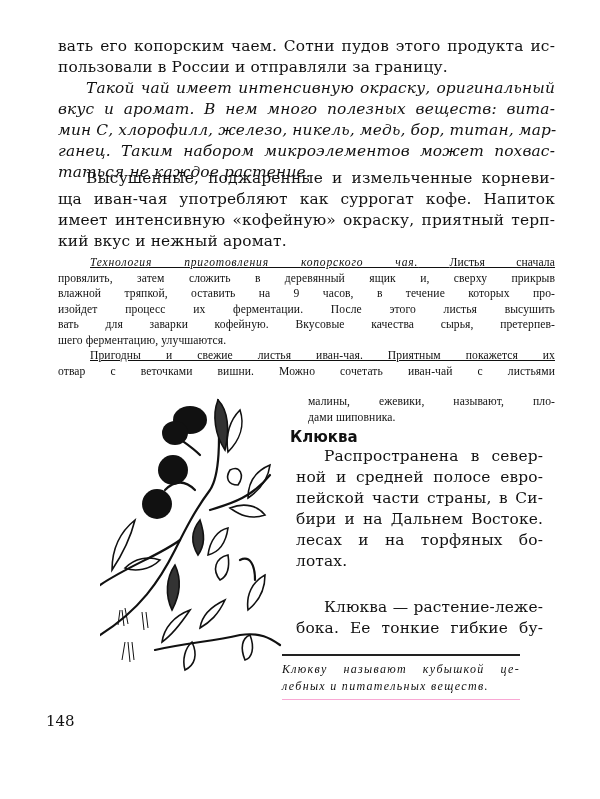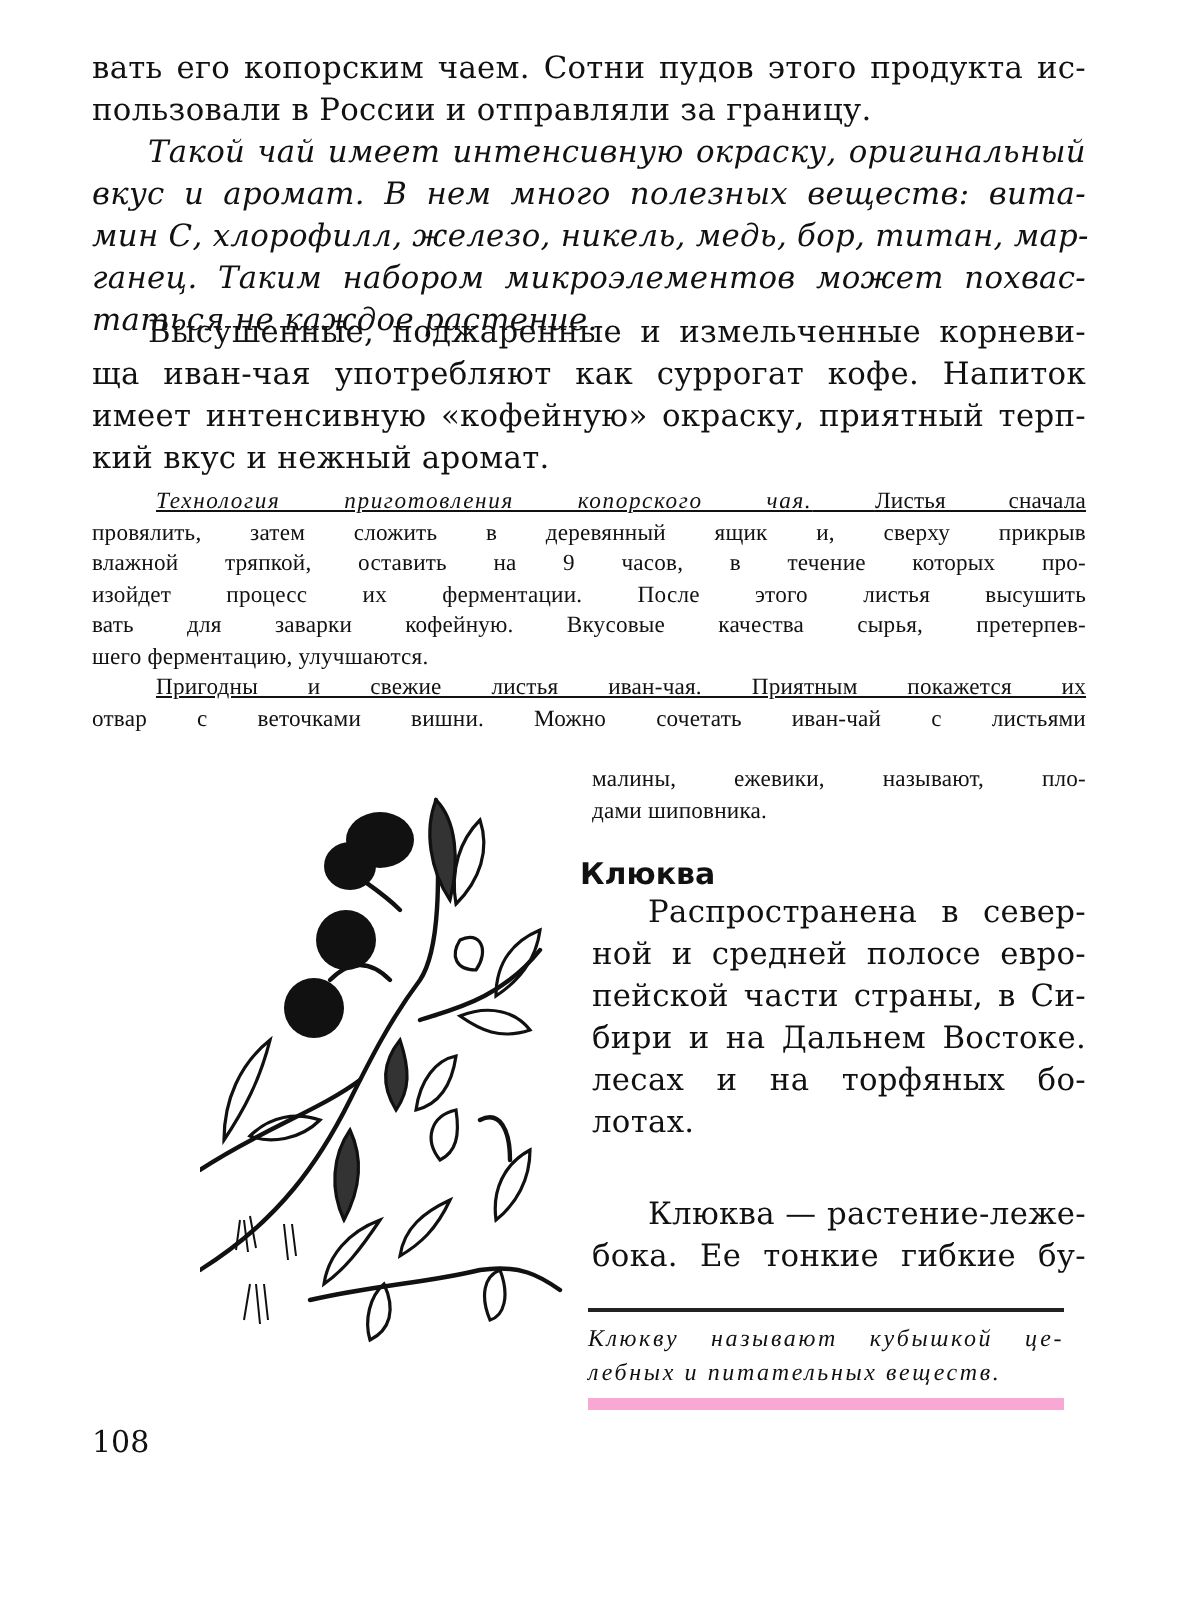--- a/index.html
+++ b/index.html
@@ -1,29 +1,29 @@
 <!DOCTYPE html>
 <html><head>
 <meta charset="utf-8">
 <style>
   html, body { margin: 0; padding: 0; }
   body {
     width: 600px; height: 799px; background: #ffffff; position: relative; overflow: hidden;
     font-family: "DejaVu Serif", "Liberation Serif", serif; color: #111;
   }
-  .p { position: absolute; left: 46px; width: 497px; margin: 0; }
+  .p { position: absolute; left: 46px; width: 497px; margin: 12px; }
   .line { display: block; white-space: nowrap; text-align: justify; text-align-last: justify; height: 21px; line-height: 21px; font-size: 15.4px; letter-spacing: 0.15px; }
   .line.last { text-align-last: left; }
   .indent { padding-left: 28px; }
   .small .line { height: 15.5px; line-height: 15.5px; font-size: 11.6px; letter-spacing: 0.1px; font-family: "Liberation Serif", serif; }
   .small .indent { padding-left: 32px; text-decoration: underline; }
   .it { font-style: italic; letter-spacing: 0.8px; }
   .right-col { position: absolute; left: 296px; width: 247px; }
   .heading { position: absolute; left: 290px; top: 428px; font-family: "DejaVu Sans", sans-serif; font-weight: bold; font-size: 15px; }
-  .caption { position: absolute; left: 294px; top: 654px; width: 238px; border-top: 2px solid #222; border-bottom: 6px solid #f9a8d4; padding: 5px 0 4px 0; }
+  .caption { position: absolute; left: 282px; top: 654px; width: 238px; border-top: 2px solid #222; border-bottom: 1px solid #f9a8d4; padding: 5px 0 4px 0; }
   .caption .line { font-family: "Liberation Serif", serif; font-style: italic; font-size: 12px; height: 17px; line-height: 17px; letter-spacing: 1.3px; }
   .pagenum { position: absolute; left: 46px; top: 712px; font-size: 15px; }
   .illus { position: absolute; left: 100px; top: 380px; width: 190px; height: 310px; }
 </style>
 </head>
 <body>
 
 <div class="p" style="top:24px;">
   <span class="line">вать его копорским чаем. Сотни пудов этого продукта ис-</span>
   <span class="line last">пользовали в России и отправляли за границу.</span>
@@ -117,13 +117,13 @@
 <div class="right-col" style="top:597px;">
   <span class="line indent">Клюква — растение-леже-</span>
   <span class="line">бока. Ее тонкие гибкие бу-</span>
 </div>
 
 <div class="caption">
   <span class="line">Клюкву называют кубышкой це-</span>
   <span class="line last">лебных и питательных веществ.</span>
 </div>
 
-<div class="pagenum">108</div>
+<div class="pagenum">148</div>
 
 </body></html>

